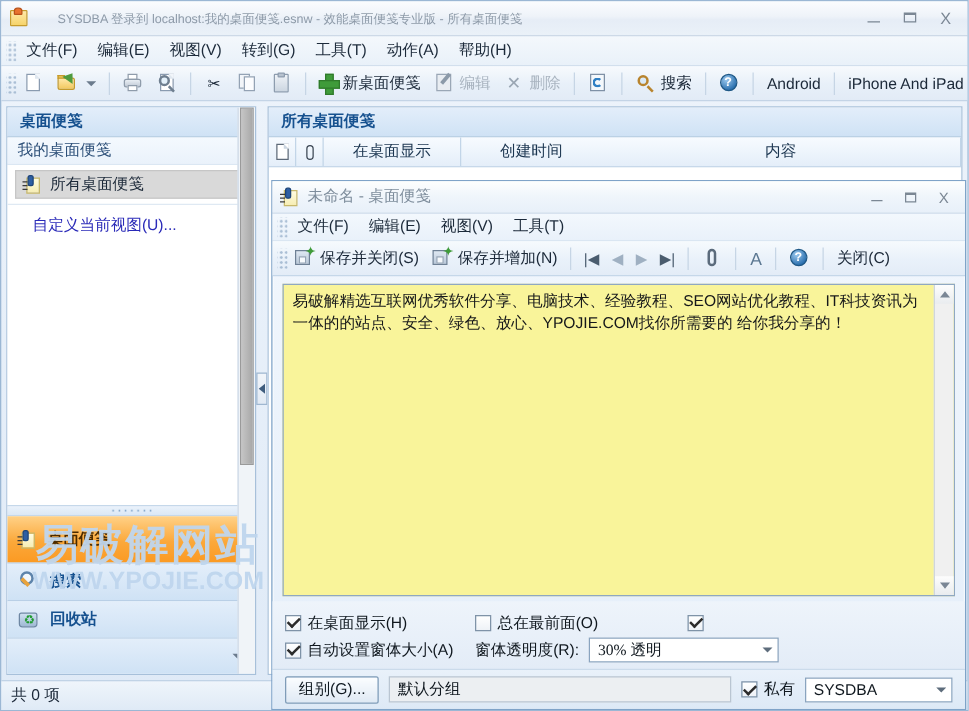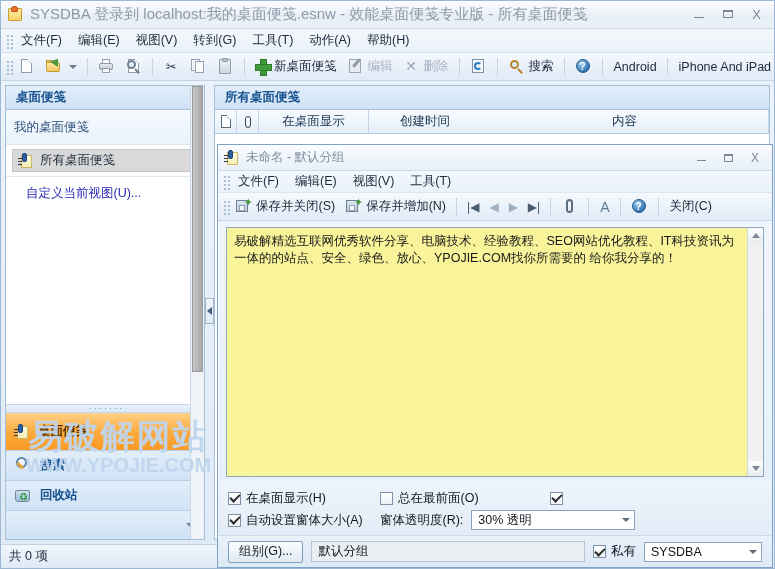--- a/index.html
+++ b/index.html
@@ -43,23 +43,24 @@
   }
   .app-icon .clip {
     position: absolute; left: 4px; top: 0px;
     width: 7px; height: 6px;
     background: #e8732f;
     border: 1px solid #b9521a;
     border-radius: 3px 3px 1px 1px;
   }
   .title-text {
     color: #8d9aa8;
-    font-size: 15px;
+    font-size: 10px;
     white-space: nowrap;
     overflow: hidden;
+    margin-left: 16px;
   }
   .win-buttons {
     position: absolute; right: 4px; top: 3px;
     display: flex; gap: 2px;
   }
   .win-btn {
     width: 27px; height: 20px;
     display: flex; align-items: center; justify-content: center;
     color: #7b8794; font-size: 13px;
     border: 1px solid transparent;
@@ -250,21 +251,21 @@
     position:relative;
   }
   .lp-header {
     height:24px;
     background:linear-gradient(180deg,#e3eefa 0%, #cfe2f5 100%);
     border-bottom:1px solid #a9c3dd;
     display:flex; align-items:center; padding-left:10px;
     color:#16518f; font-weight:bold; font-size:12.5px;
   }
   .lp-sub {
-    height:35px; display:flex; align-items:center; padding-left:8px;
+    height:22px; display:flex; align-items:center; padding-left:8px;
     color:#2c4f78; font-size:12.5px;
     background:linear-gradient(180deg,#f4f9fe,#eaf2fb);
     border-bottom:1px solid #dbe7f3;
   }
   .lp-tree { flex:1; background:#fff; padding-top:3px; }
   .tree-item {
     display:flex; align-items:center; gap:6px;
     margin:1px 6px; padding:2px 5px;
     font-size:12.5px; color:#1b2838;
   }
@@ -739,21 +740,21 @@
     <div class="nw-title">
       <span class="note-ico">
         <span class="sheet"></span>
           <span class="bclip"></span>
         <span class="lines">
             <i></i>
             <i></i>
             <i></i>
           </span>
       </span>
-      <span class="t">未命名 - 默认分组</span>
+      <span class="t">未命名 - 桌面便笺</span>
       <div class="nw-wbtns">
         <div class="nw-wbtn">
             <span class="min-g"></span>
           </div>
         <div class="nw-wbtn">
             <span class="max-g"></span>
           </div>
         <div class="nw-wbtn">
             <span>X</span>
           </div>
@@ -841,21 +842,21 @@
           <span class="chk on"></span>
         </div>
       </div>
       <div class="opt-row">
         <div class="opt-a">
           <span class="chk on"></span>
           <span class="lbl">自动设置窗体大小(A)</span>
         </div>
         <div class="opt-c">
           <span class="lbl" style="margin-right:8px;">窗体透明度(R):</span>
-          <span class="combo" style="width:164px;">
+          <span class="combo" style="width:152px;font-family:Liberation Serif, serif;">
             <span class="cv">30% 透明</span>
             <span class="ca"></span>
           </span>
         </div>
       </div>
     </div>
 
     <div class="nw-bottom">
       <div class="btn">组别(G)...</div>
       <div class="txtbox-ro">默认分组</div>

